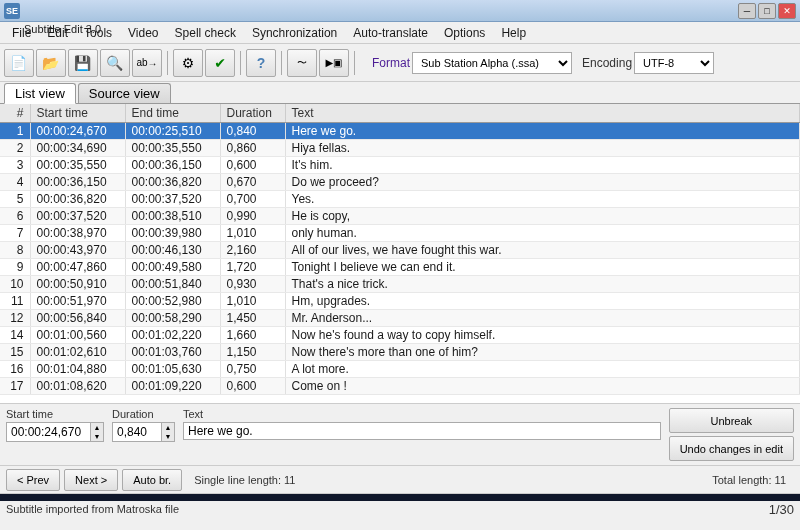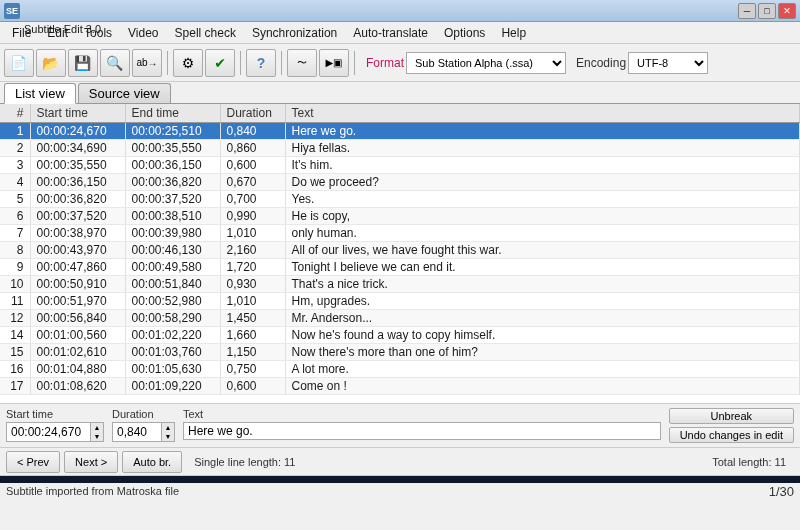--- a/index.html
+++ b/index.html
@@ -87,22 +87,22 @@
       cursor: pointer;
       font-size: 14px;
     }
     .toolbar-separator {
       width: 1px; height: 24px;
       background: #aaa;
       margin: 0 3px;
     }
     .format-label {
       font-size: 12px;
-      margin-left: 6px;
-      color: #be185d;
+      margin-left: 12px;
+      color: #4c1d95;
     }
     .format-select {
       height: 22px;
       font-size: 11px;
       border: 1px solid #aaa;
       background: white;
       padding: 1px 4px;
       min-width: 160px;
     }
     .encoding-label {
@@ -245,21 +245,21 @@
       padding: 1px 4px;
       min-width: 400px;
     }
     .edit-buttons {
       display: flex;
       flex-direction: column;
       gap: 3px;
       margin-left: auto;
     }
     .edit-btn {
-      height: 16px;
+      height: 25px;
       padding: 0 10px;
       border: 1px solid #aaa;
       background: linear-gradient(to bottom, #f8f8f8, #e0e0e0);
       cursor: pointer;
       font-size: 11px;
       border-radius: 2px;
       white-space: nowrap;
     }
 
     

